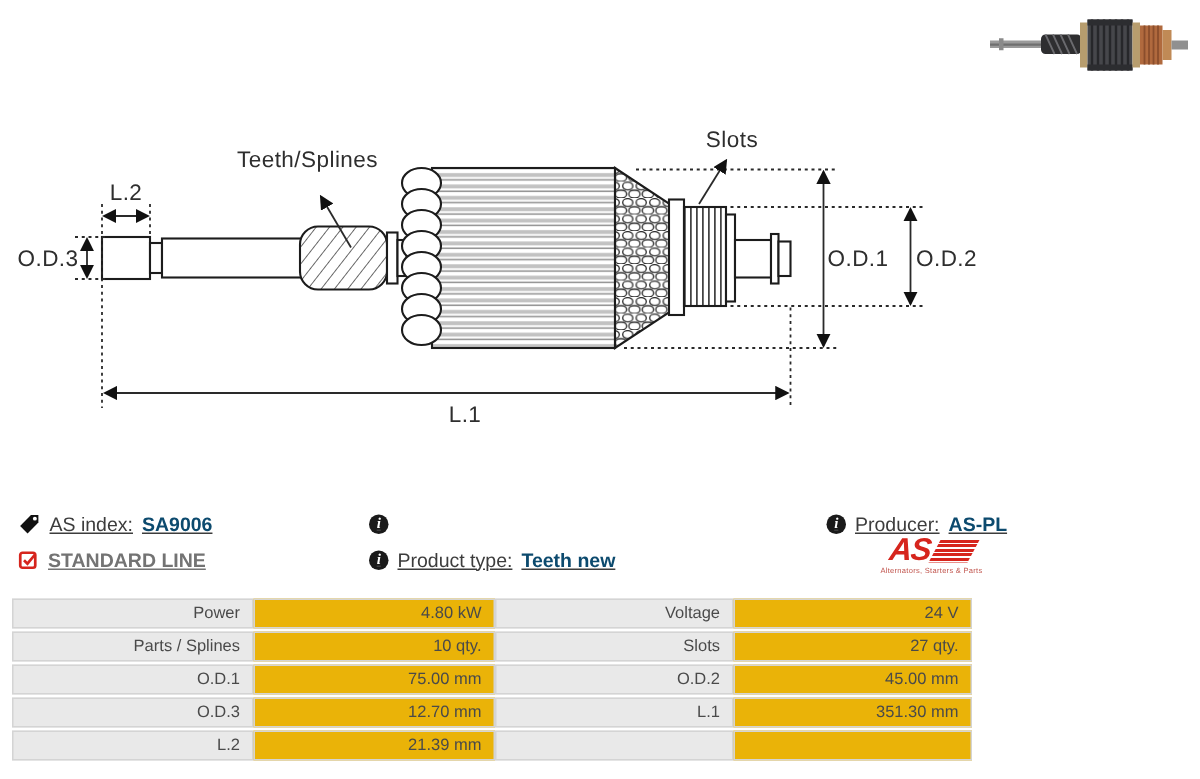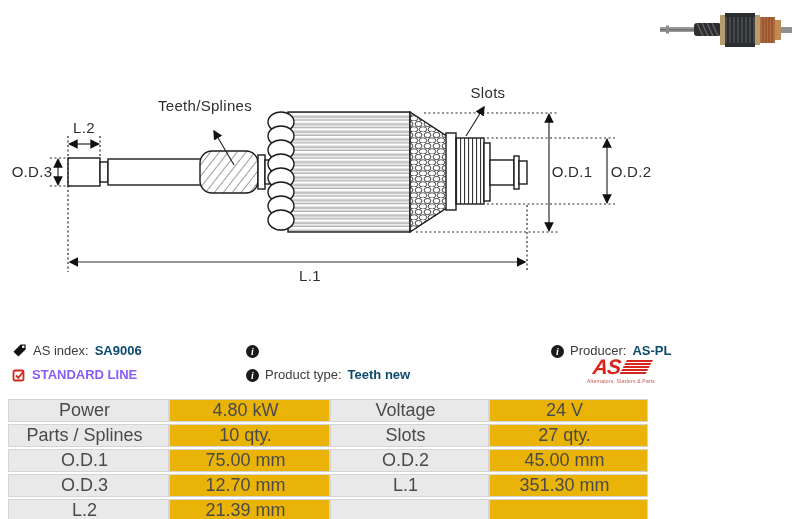--- a/index.html
+++ b/index.html
@@ -7,43 +7,43 @@
           font-family:"Liberation Sans", sans-serif; overflow:hidden; }
 
   
   .photo { position:absolute; left:656px; top:6px; width:140px; height:48px; }
 
   
   .diagram { position:absolute; left:0; top:55px; width:800px; height:280px; }
   .dimtext { font-family:"Liberation Sans", sans-serif; font-size:15px; fill:#2e2e2e; letter-spacing:.3px; }
 
   
-  .irow { position:absolute; display:flex; align-items:flex-end; gap:6px;
-          font-size:13px; color:#3c3c3c; height:18px; white-space:nowrap; }
+  .irow { position:absolute; display:flex; align-items:center; gap:6px;
+          font-size:13px; color:#3c3c3c; height:18px; white-space:nowrap;text-decoration:underline; }
   .irow b { color:#0c4a6e; font-weight:bold; }
-  .irow.red, .irow.red b { color:#8b5cf6; }
+  .irow.red, .irow.red b { color:#737373; }
   .info-ic { width:13px; height:13px; border-radius:50%; background:#1a1a1a; color:#fff;
              font:italic bold 10px "Liberation Serif", serif; display:inline-flex;
              align-items:center; justify-content:center; flex:0 0 auto; }
 
   
   .logo { position:absolute; left:586px; top:356px; width:70px; text-align:center; }
   .logo-main { display:flex; align-items:flex-end; justify-content:center; height:20px; }
   .logo-as { color:#d6251d; font-style:italic; font-weight:bold; font-size:21px; line-height:19px;
              letter-spacing:-1px; transform:skewX(-6deg); }
   .logo-stripes { display:inline-block; width:26px; height:15px; margin-left:2px; margin-bottom:1px;
                   transform:skewX(-28deg);
                   background:repeating-linear-gradient(to bottom,#d6251d 0 2px,#fff 2px 3px); }
   .logo-tagline { font-size:5px; color:#c1554e; margin-top:2px; letter-spacing:.2px; }
 
   
   .spec { position:absolute; left:8px; top:397px; border-collapse:separate; border-spacing:0 2px;
           table-layout:fixed; width:640px; }
-  .spec td { height:18px; border:1px solid #d4d4d4; text-align:center; padding:0 8px 0 0;
-             font-size:18px; color:#4a4a4a; overflow:hidden; }
+  .spec td { height:18px; border:1px solid #d4d4d4; text-align:right; padding:0 8px 0 0;
+             font-size:11px; color:#4a4a4a; overflow:hidden; }
   .spec td.lab { background:#e9e9e9; }
   .spec td.val { background:#eab308; }
 </style>
 </head>
 <body>
 
 <div class="page">
 
   <div class="photo">
     <svg width="140" height="48" viewBox="0 0 140 48">

